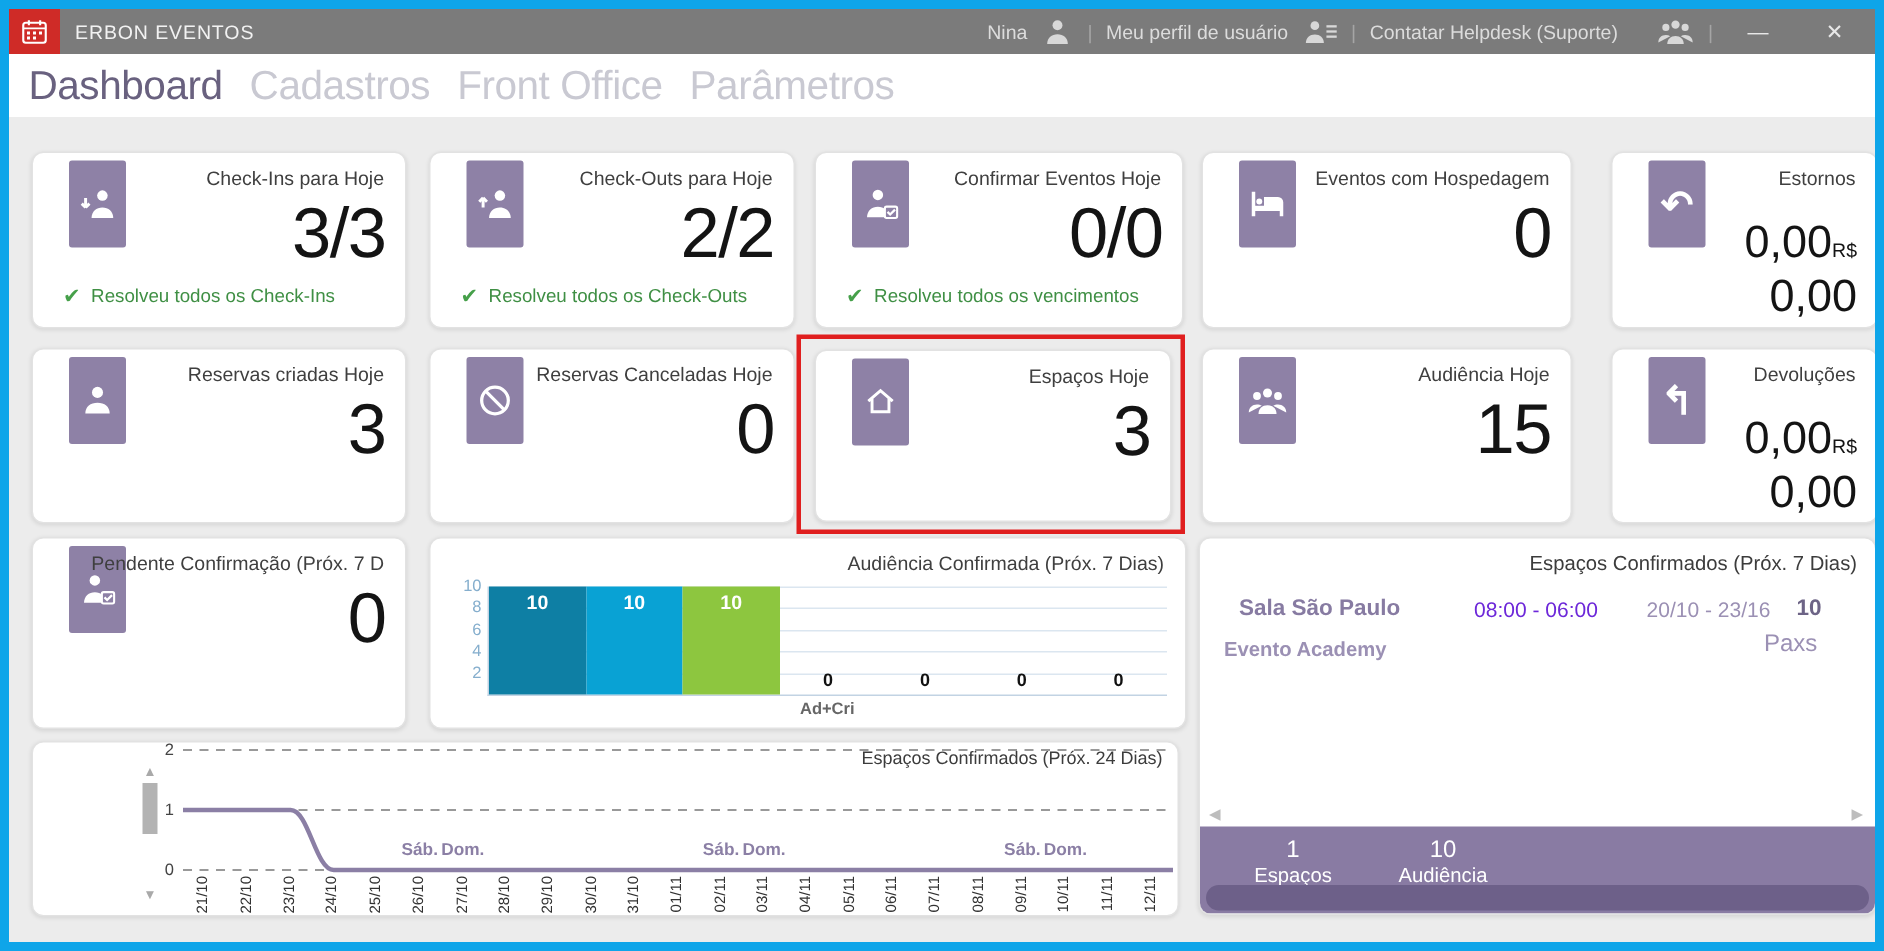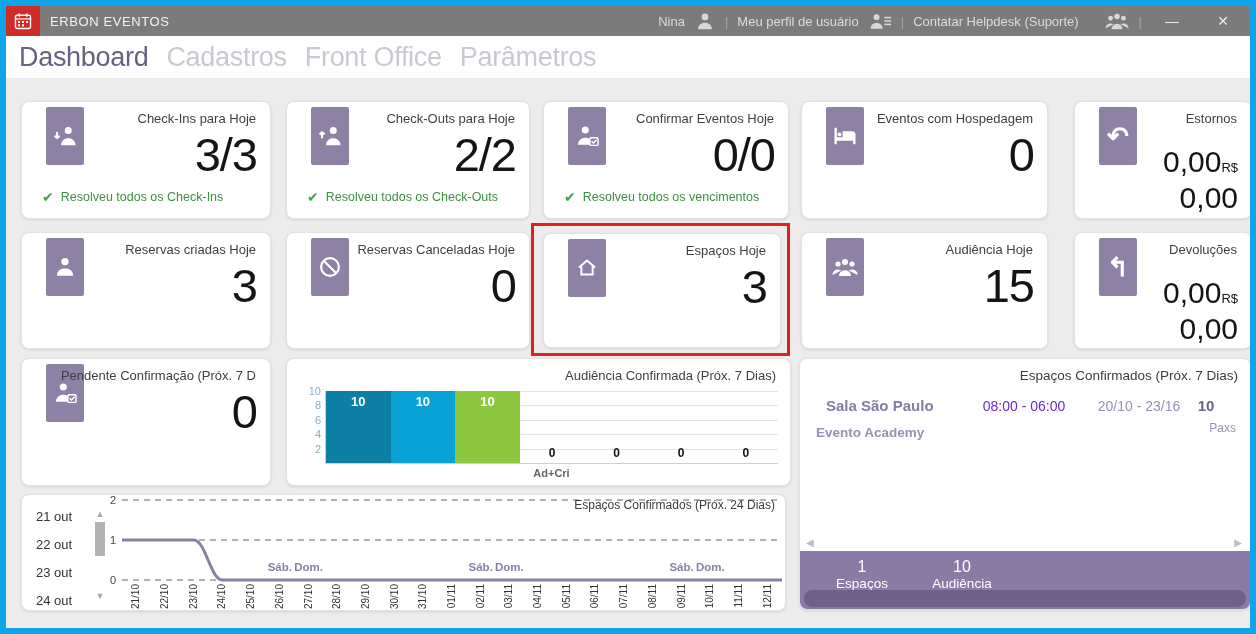--- a/index.html
+++ b/index.html
@@ -68,22 +68,22 @@
   #panel { left: 793px; top: 352px; width: 452px; height: 252px; overflow: hidden; }
   .panel-title { position: absolute; top: 9px; right: 12px; font-size: 13.5px; color: #3c3c3c; }
   .booking-space { position: absolute; left: 16px; top: 38px; font-size: 15px; font-weight: bold; color: #877ba2; margin-left: 10px; }
   .booking-event { position: absolute; left: 16px; top: 66px; font-size: 13.5px; font-weight: bold; color: #9b90b4; }
   .booking-time  { position: absolute; left: 164px; top: 39px; width: 120px; text-align: center;
                    font-size: 14px; color: #6d28d9; }
   .booking-dates { position: absolute; left: 279px; top: 39px; width: 120px; text-align: center;
                    font-size: 14px; color: #9b90b4; }
   .booking-paxs  { position: absolute; right: 14px; top: 38px; width: 60px; text-align: center;
                    font-size: 15px; font-weight: bold; color: #6d6486; }
-  .booking-paxs-label { position: absolute; right: 14px; top: 62px; width: 60px; text-align: right;
-                   font-size: 12px; color: #9b90b4; }
+  .booking-paxs-label { position: absolute; right: 14px; top: 62px; width: 60px; text-align: left;
+                   font-size: 16px; color: #9b90b4; }
   .hscroll-arrow { position: absolute; top: 178px; font-size: 10px; color: #bdbdbd; }
   .panel-footer { position: absolute; left: 0; right: 0; bottom: 0; height: 58px; background: #897ba3; }
   .sum-col { position: absolute; top: 6px; width: 96px; text-align: center; color: #fff; }
   .sum-val { font-size: 16px; line-height: 1.2; }
   .sum-label { font-size: 13.5px; line-height: 1.25; }
   .panel-pill { position: absolute; left: 4px; right: 4px; bottom: 2px; height: 17px;
                 background: #6d6089; border-radius: 9px; }
 
   
   #line-card { left: 15px; top: 488px; width: 765px; height: 117px; }
@@ -397,26 +397,20 @@
       </div>
       <div class="sum-col" style="left:114px">
         <div class="sum-val">10</div>
         <div class="sum-label">Audiência</div>
       </div>
       <div class="panel-pill"></div>
     </div>
   </div>
 
   <div class="card" id="line-card">
-    <div class="side-dates" id="side-dates">
-        <div class="side-date">21 out</div>
-        <div class="side-date">22 out</div>
-        <div class="side-date">23 out</div>
-        <div class="side-date">24 out</div>
-      </div>
     <div class="vscroll">
       <span class="vs-arrow" style="top:0">▲</span>
       <div class="vs-thumb"></div>
       <span class="vs-arrow" style="bottom:0">▼</span>
     </div>
     <div class="line-title">Espaços Confirmados (Próx. 24 Dias)</div>
     <div class="line-plot" id="line-plot">
       <svg id="line-svg" width="660" height="90" viewBox="0 0 660 90">
           <line x1="0" x2="660" y1="5" y2="5" stroke="#999" stroke-width="1.3" stroke-dasharray="6 5"></line>
           <line x1="0" x2="660" y1="45" y2="45" stroke="#999" stroke-width="1.3" stroke-dasharray="6 5"></line>

